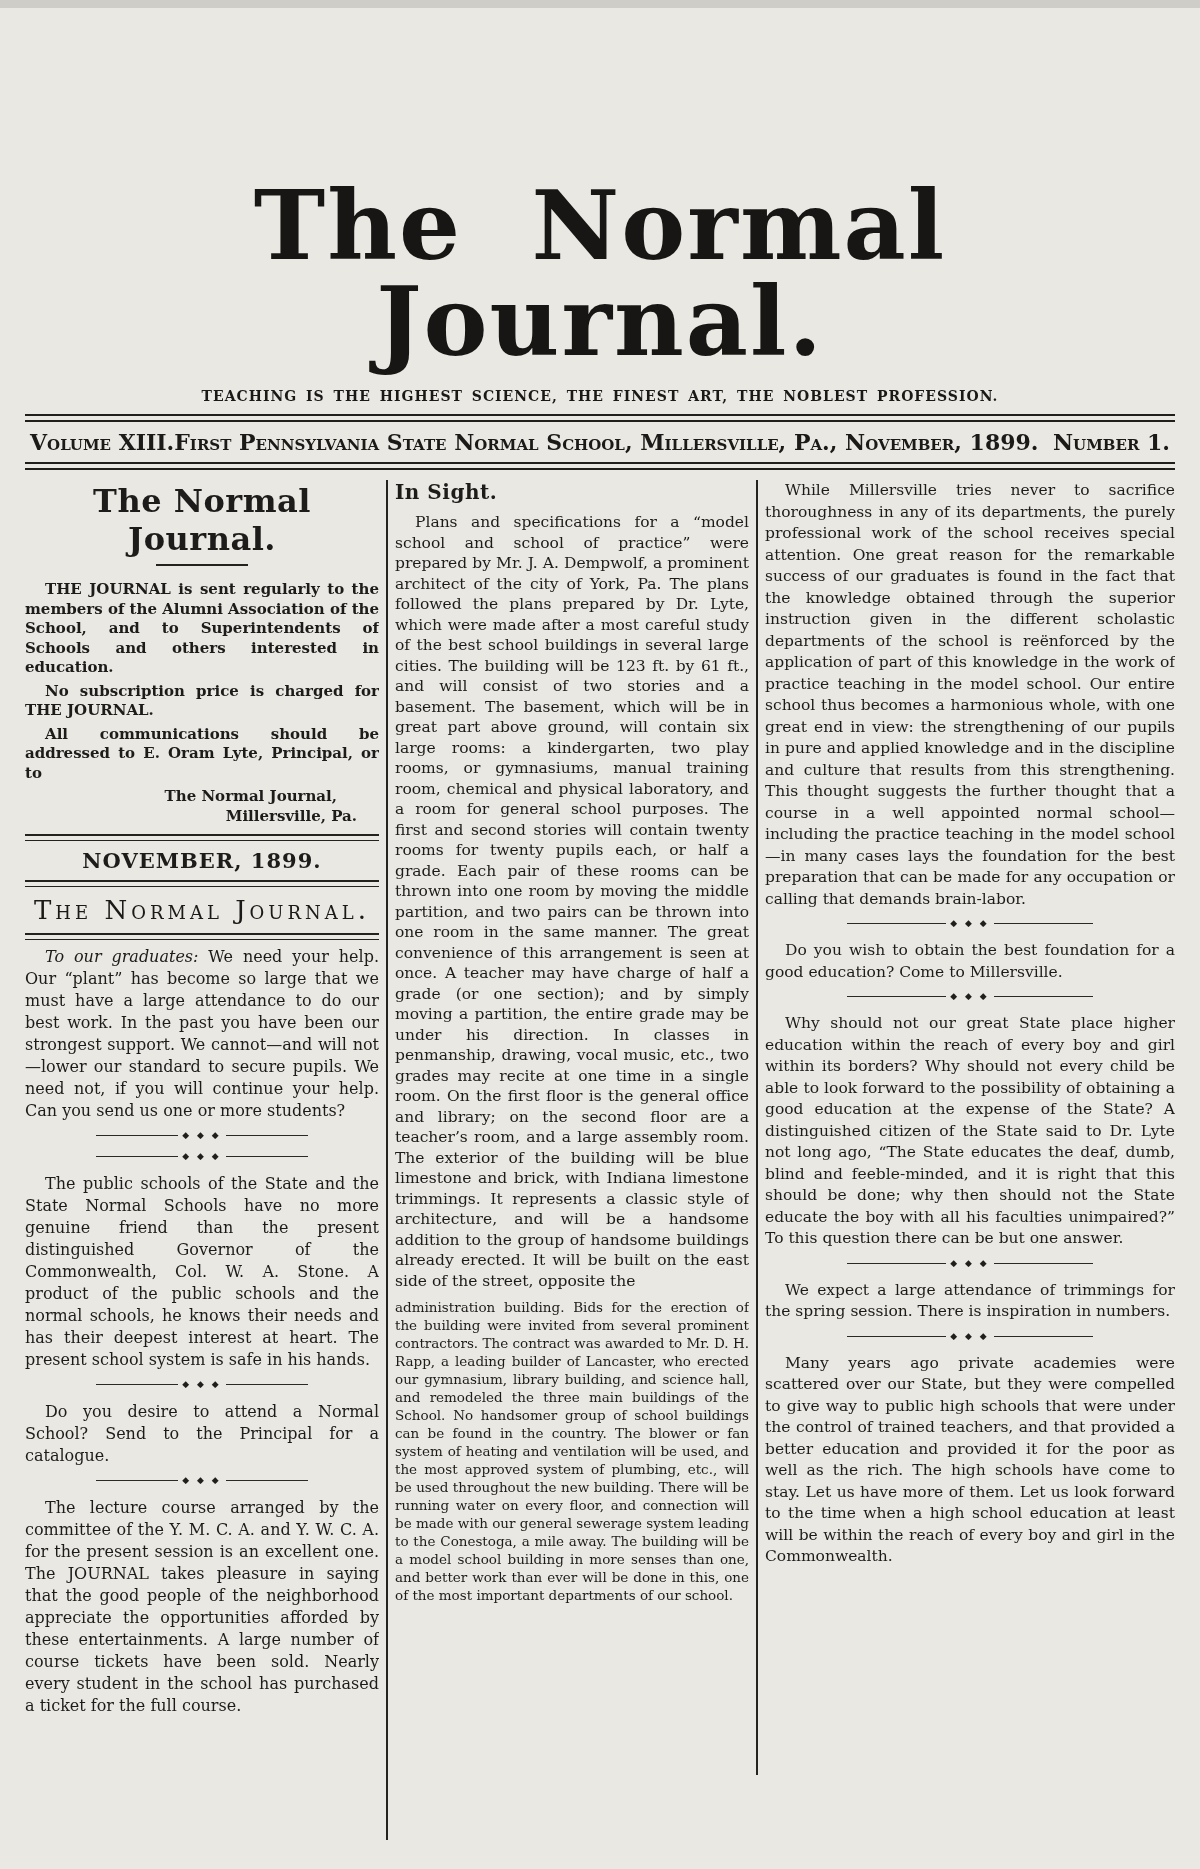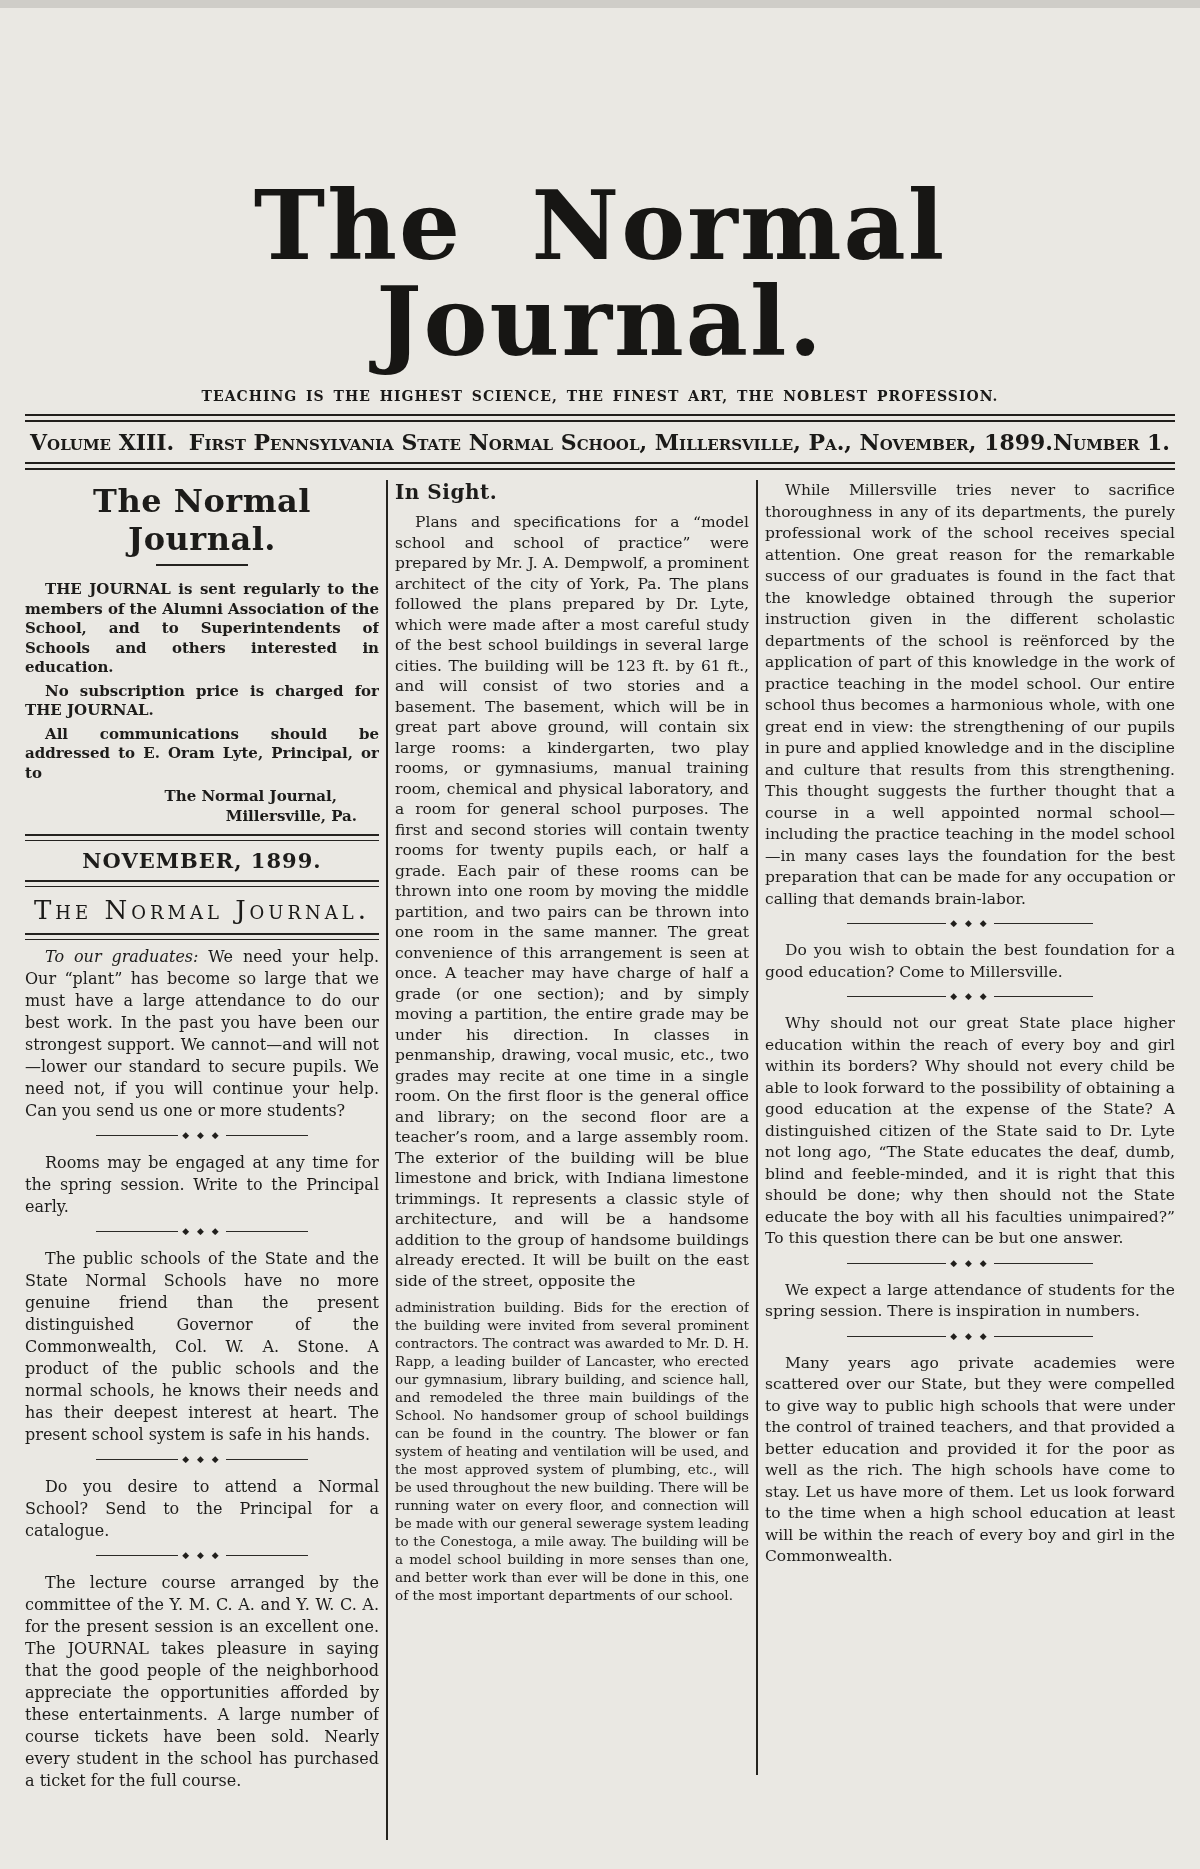--- a/index.html
+++ b/index.html
@@ -26,21 +26,21 @@
   .dbl {
     height:4px; border-top:2px solid #211f1c; border-bottom:2px solid #211f1c;
     margin:0 25px;
   }
   .dbl.top { margin-top:10px; }
   .dateline {
     display:flex; align-items:baseline; margin:7px 30px 7px 30px;
     font-variant:small-caps; font-weight:bold; font-size:22px; color:#1b1a18;
   }
   .dateline .vol { white-space:nowrap; }
-  .dateline .issue { flex:1; text-align:right; white-space:nowrap; }
+  .dateline .issue { flex:1; text-align:left; white-space:nowrap; }
   .dateline .num { white-space:nowrap; }
   
   .columns { display:flex; padding:10px 25px 0 25px; height:1429px; box-sizing:border-box; }
   .col { overflow:hidden; }
   .col-1 { width:354px; }
   .col-2 { width:354px; }
   .col-3 { flex:1; }
   .vrule { width:2px; background:#26241f; margin:0 7px; flex:none; }
   .vrule.left  { height:1360px; }
   .vrule.right { height:1295px; }
@@ -131,21 +131,20 @@
 
       <div class="body-text">
         <p><em class="lead">To our graduates:</em><span> We need your help. Our “plant” has become so large that we must have a large attendance to do our best work. In the past you have been our strongest support. We cannot—and will not—lower our standard to secure pupils. We need not, if you will continue your help. Can you send us one or more students?</span></p>
 
         <div class="orn">
             <span class="line"></span>
             <span class="dia"></span>
             <span class="line"></span>
           </div>
 
-        <p>Rooms may be engaged at any time for the spring session. Write to the Principal early.</p>
 
         <div class="orn">
             <span class="line"></span>
             <span class="dia"></span>
             <span class="line"></span>
           </div>
 
         <p>The public schools of the State and the State Normal Schools have no more genuine friend than the present distinguished Governor of the Commonwealth, Col. W. A. Stone. A product of the public schools and the normal schools, he knows their needs and has their deepest interest at heart. The present school system is safe in his hands.</p>
 
         <div class="orn">
@@ -199,21 +198,21 @@
           </div>
 
         <p>Why should not our great State place higher education within the reach of every boy and girl within its borders? Why should not every child be able to look forward to the possibility of obtaining a good education at the expense of the State? A distinguished citizen of the State said to Dr. Lyte not long ago, “The State educates the deaf, dumb, blind and feeble-minded, and it is right that this should be done; why then should not the State educate the boy with all his faculties unimpaired?” To this question there can be but one answer.</p>
 
         <div class="orn">
             <span class="line"></span>
             <span class="dia"></span>
             <span class="line"></span>
           </div>
 
-        <p>We expect a large attendance of students for the spring session. There is inspiration in numbers.</p>
+        <p>We expect a large attendance of trimmings for the spring session. There is inspiration in numbers.</p>
 
         <div class="orn">
             <span class="line"></span>
             <span class="dia"></span>
             <span class="line"></span>
           </div>
 
         <p>Many years ago private academies were scattered over our State, but they were compelled to give way to public high schools that were under the control of trained teachers, and that provided a better education and provided it for the poor as well as the rich. The high schools have come to stay. Let us have more of them. Let us look forward to the time when a high school education at least will be within the reach of every boy and girl in the Commonwealth.</p>
       </div>
     </div>

